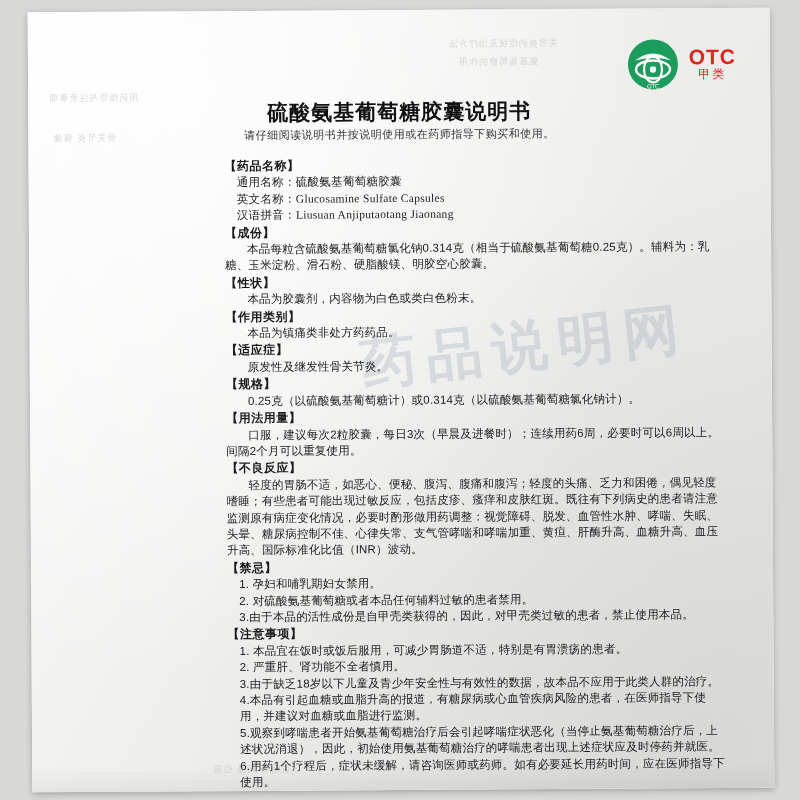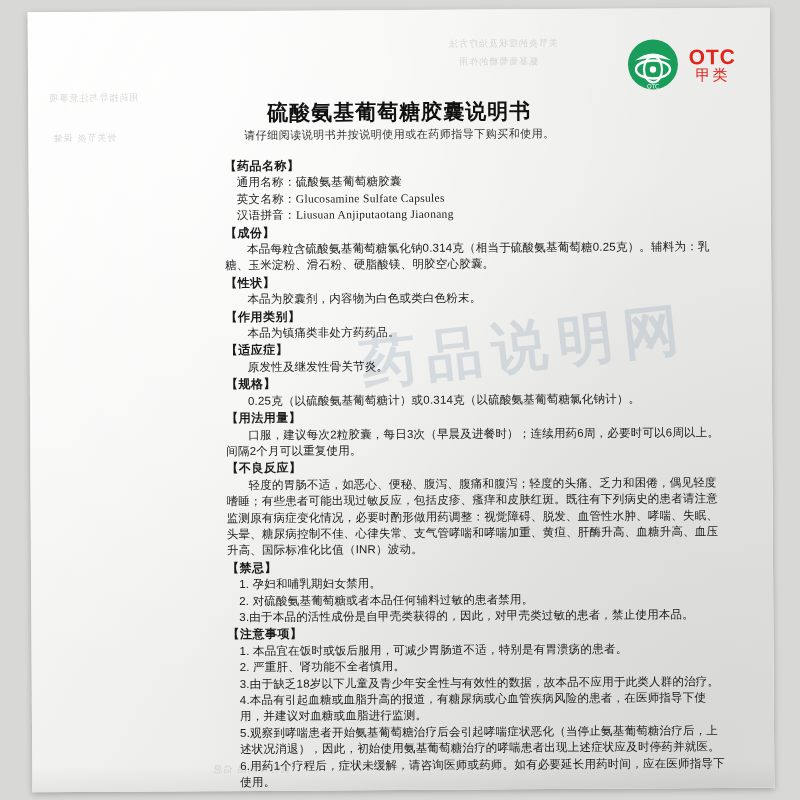--- a/index.html
+++ b/index.html
@@ -58,21 +58,21 @@
     display:flex;align-items:center;gap:10px;
   }
   #otc .mark{width:52px;height:52px;position:relative;}
   #otc .otcbox{text-align:center;}
   #otc .otcbox .word{
     color:#e2231a;font-weight:bold;font-size:21px;line-height:21px;
     letter-spacing:1px;
     font-family:"Liberation Sans",sans-serif;
   }
   #otc .otcbox .cn{
-    color:#e2231a;font-size:15px;line-height:14px;margin-top:1px;letter-spacing:2px;
+    color:#e2231a;font-size:12px;line-height:14px;margin-top:1px;letter-spacing:2px;font-family:Liberation Mono, monospace;
   }
   
   #title{
     position:absolute;left:0;right:0;top:88px;
     text-align:center;
     font-size:21px;font-weight:bold;color:#111;
     letter-spacing:1px;
   }
   #subtitle{
     position:absolute;left:0;right:0;top:117px;

